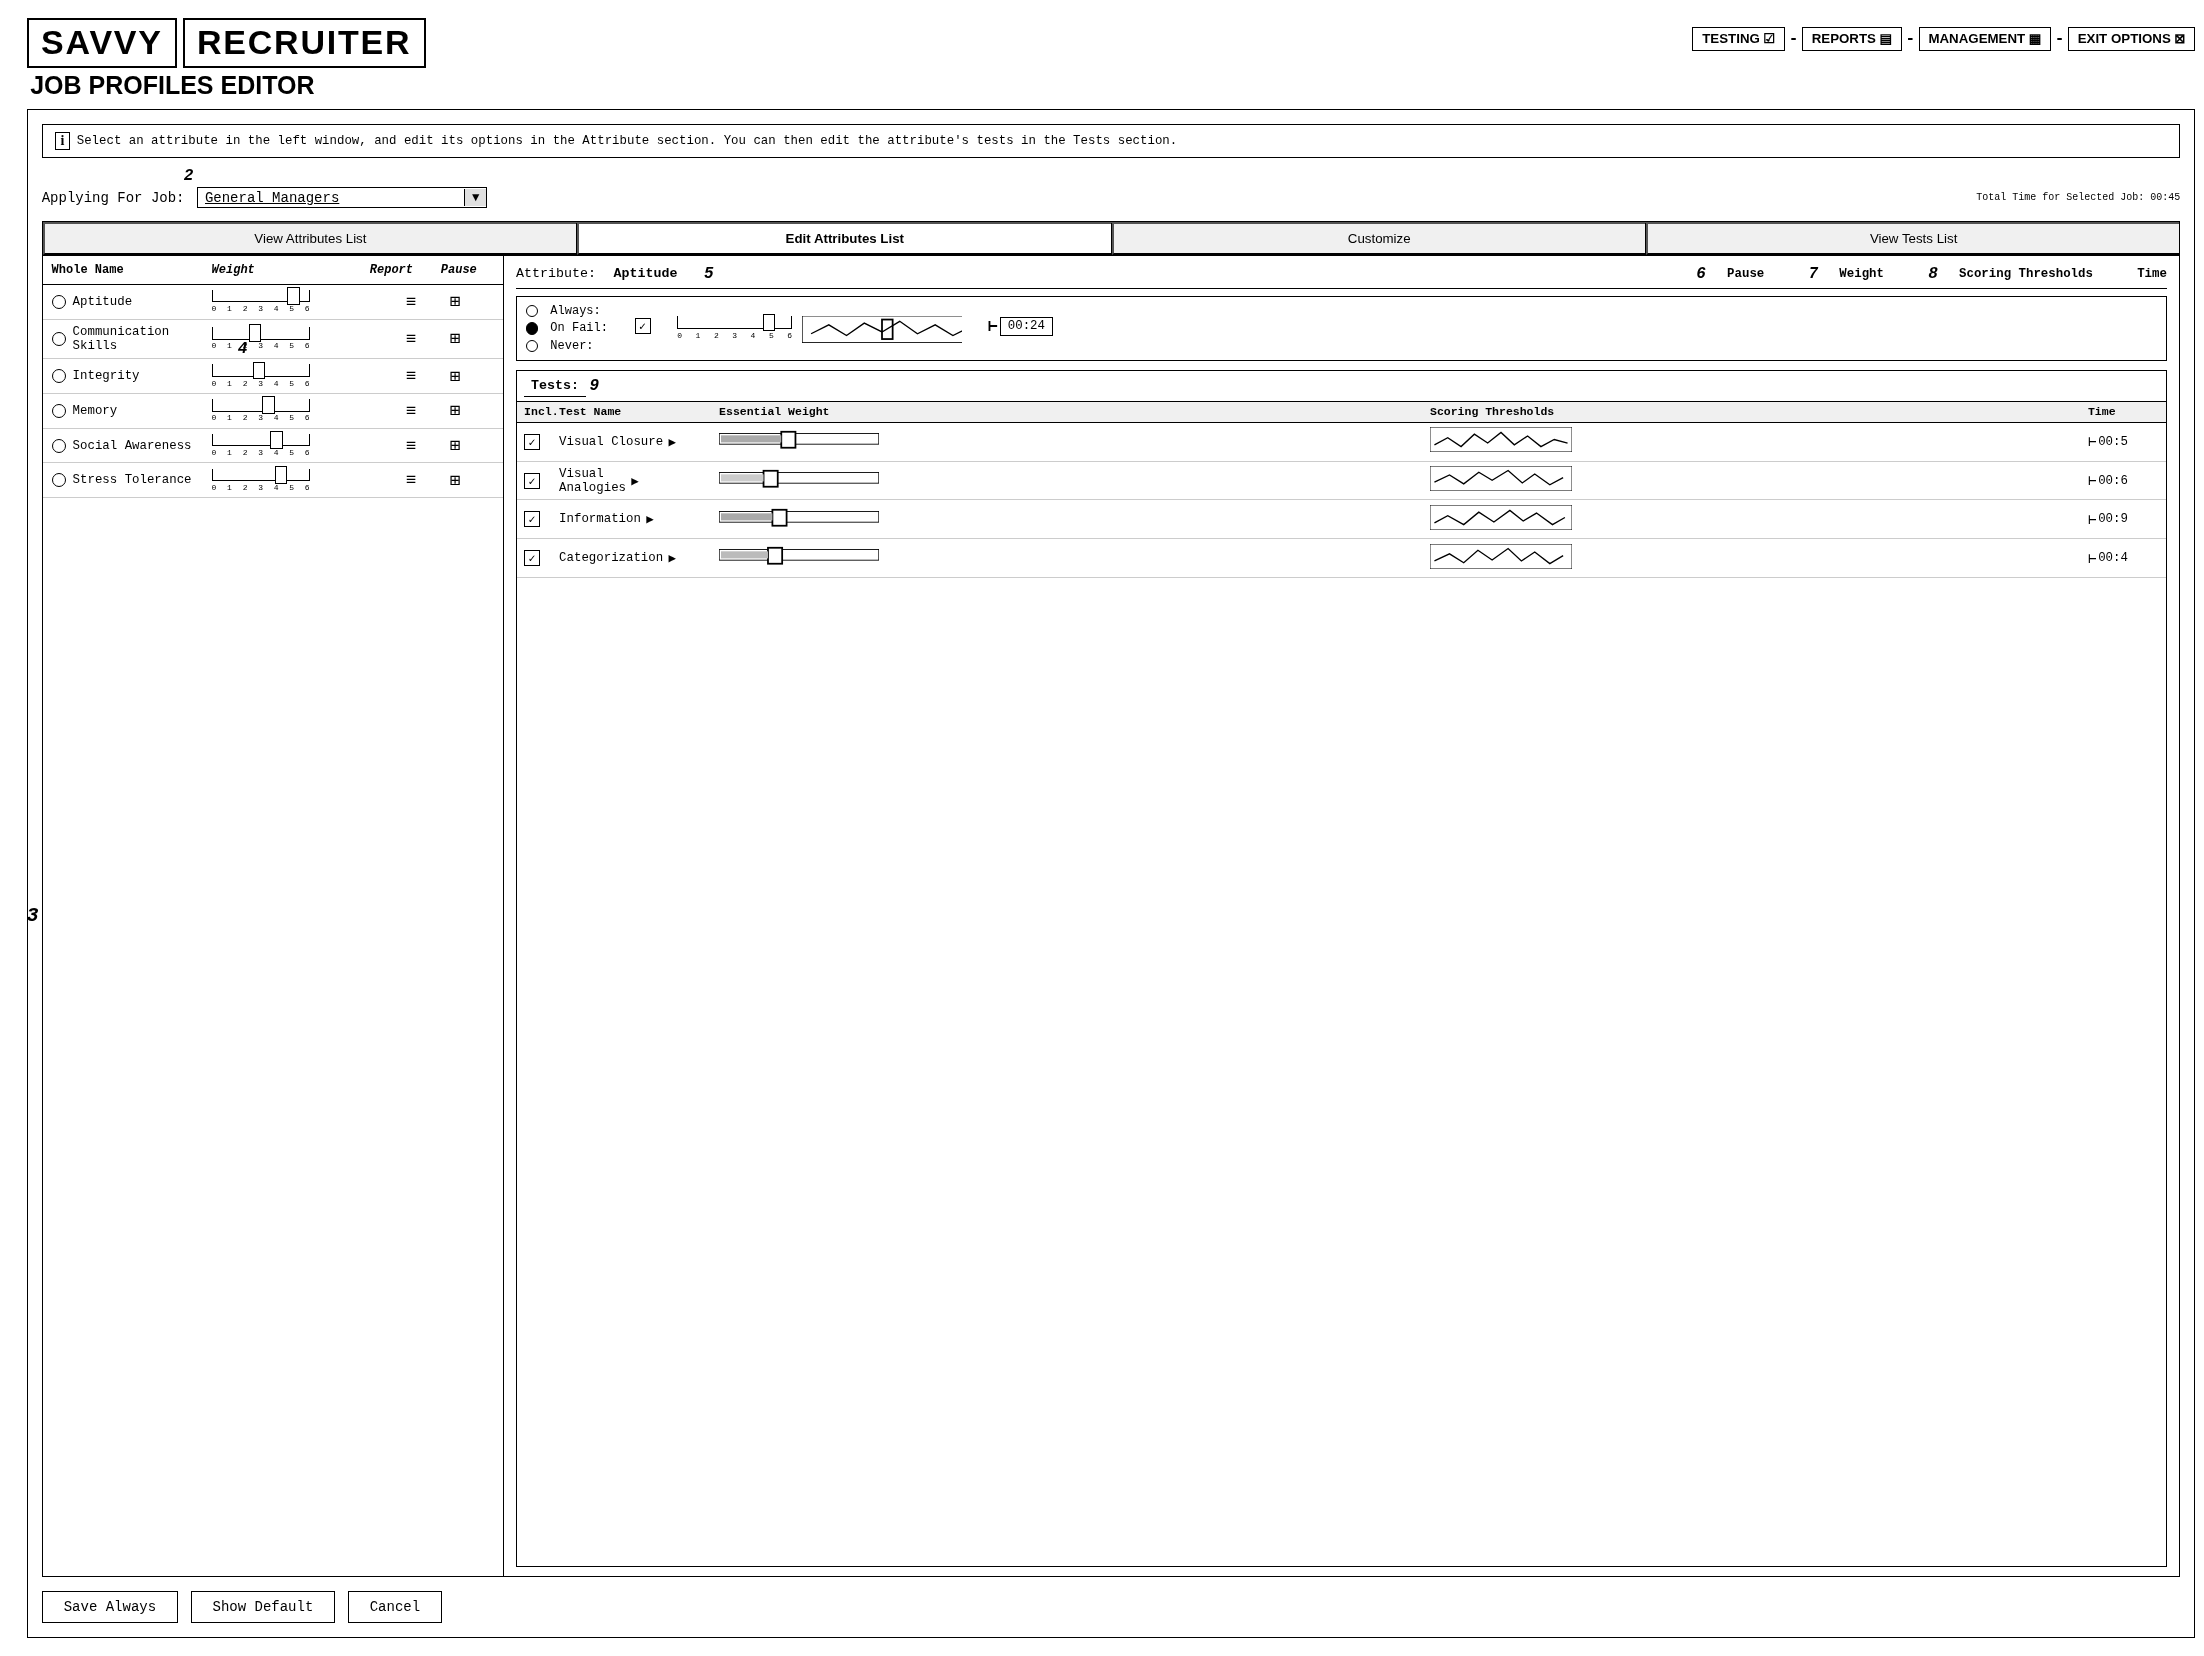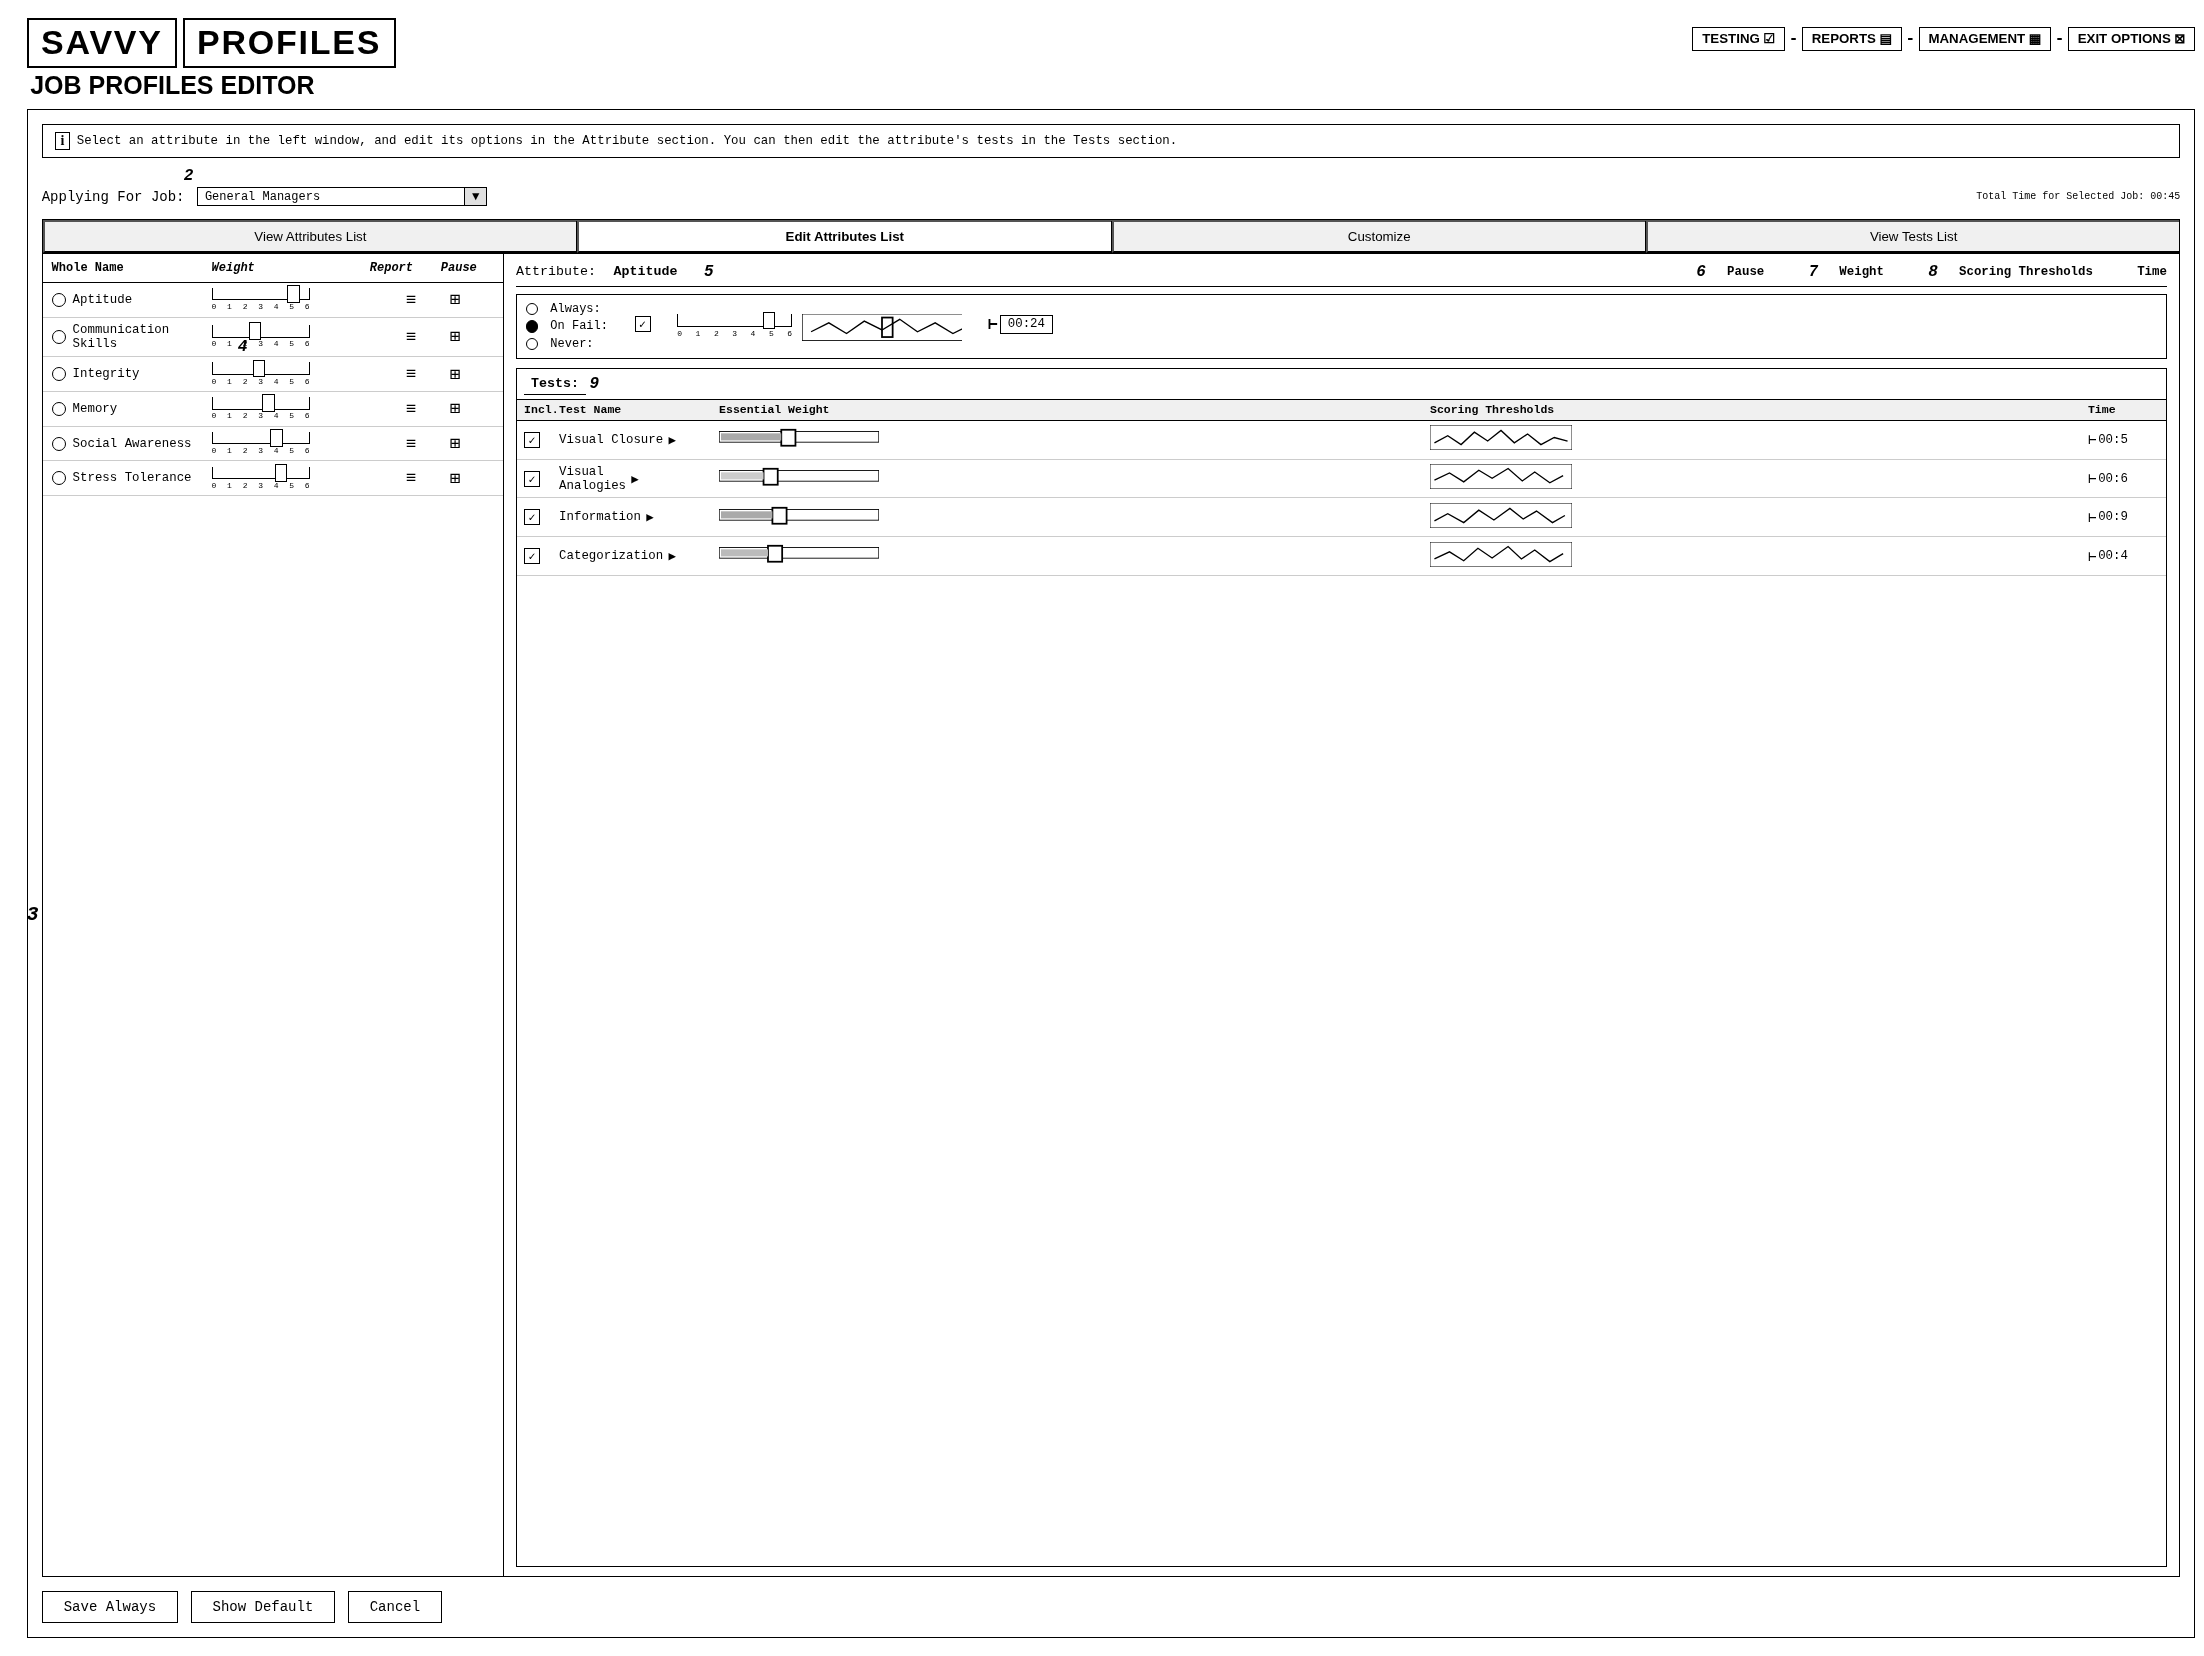--- a/index.html
+++ b/index.html
@@ -130,25 +130,26 @@
 
     .job-input-wrapper {
       border: 1.8px solid #000;
       display: flex;
       align-items: center;
     }
 
     .job-input {
       border: none;
       outline: none;
-      font-size: 12px;
+      font-size: 14px;
       font-family: 'Courier New', monospace;
       padding: 1.8px 7px;
       width: 266px;
       background: #fff;
+      text-decoration: underline;
     }
 
     .job-dropdown-btn {
       border-left: 1.8px solid #000;
       padding: 1.8px 7px;
       cursor: pointer;
       background: #e0e0e0;
       font-size: 12.4px;
     }
 
@@ -457,21 +458,21 @@
   </style>
 </head>
 <body>
 
 <div class="outer-wrapper">
 
   <div class="top-area">
     <div class="logo-title-row">
       <div class="logo-area">
         <span class="logo-savvy">SAVVY</span>
-        <span class="logo-recruiter">PROFILES</span>
+        <span class="logo-recruiter">RECRUITER</span>
       </div>
       <div class="page-title">JOB PROFILES EDITOR</div>
     </div>
     <div class="nav-buttons">
       <button class="nav-btn">
         <span>TESTING</span>
         <span>☑</span>
       </button>
       <span class="nav-separator">-</span>
       <button class="nav-btn">

